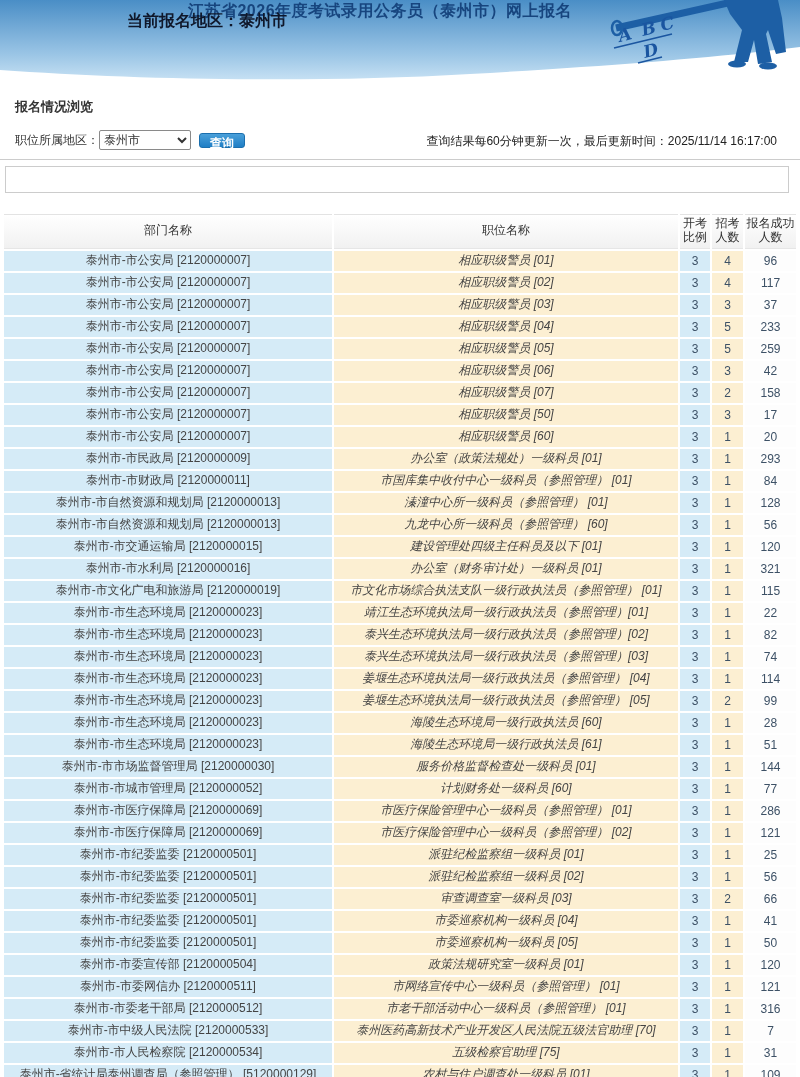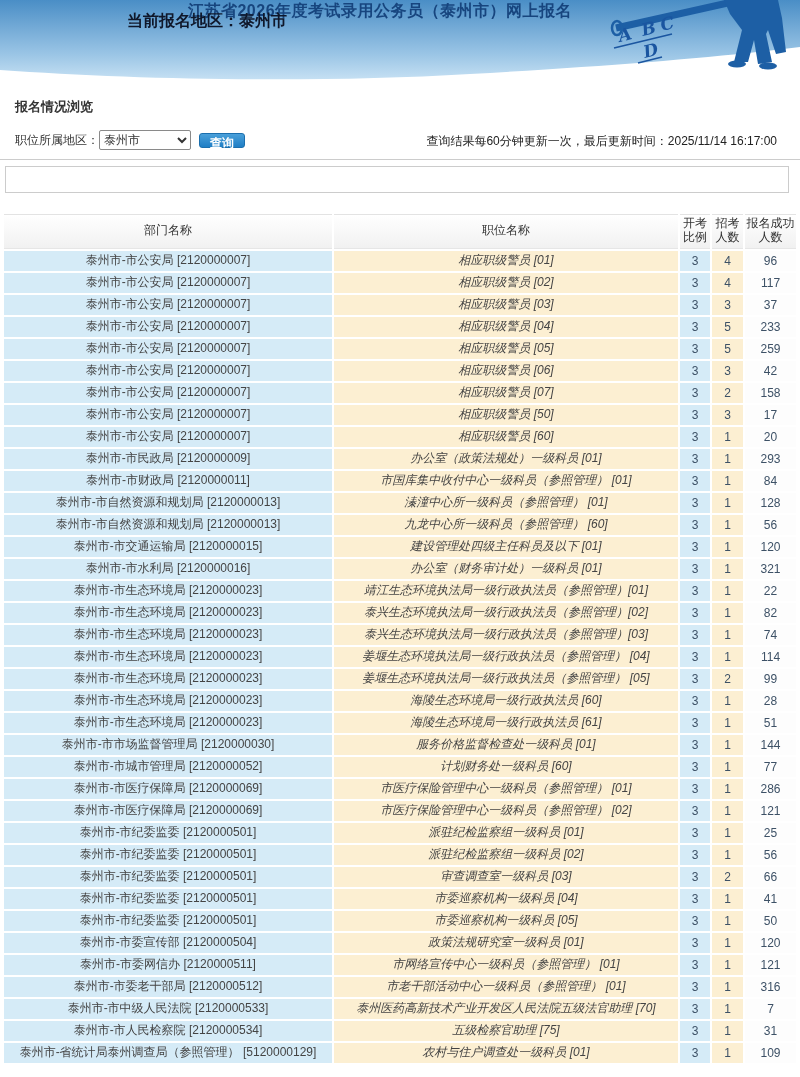--- a/index.html
+++ b/index.html
@@ -242,20 +242,27 @@
   </tr>
 
   <tr>
     <td class="c-dept">泰州市-市水利局 [2120000016]</td>
     <td class="c-pos">办公室（财务审计处）一级科员 [01]</td>
     <td class="c-ratio">3</td>
     <td class="c-recruit">1</td>
     <td class="c-applied">321</td>
   </tr>
 
+  <tr>
+    <td class="c-dept">泰州市-市文化广电和旅游局 [2120000019]</td>
+    <td class="c-pos">市文化市场综合执法支队一级行政执法员（参照管理） [01]</td>
+    <td class="c-ratio">3</td>
+    <td class="c-recruit">1</td>
+    <td class="c-applied">115</td>
+  </tr>
 
   <tr>
     <td class="c-dept">泰州市-市生态环境局 [2120000023]</td>
     <td class="c-pos">靖江生态环境执法局一级行政执法员（参照管理）[01]</td>
     <td class="c-ratio">3</td>
     <td class="c-recruit">1</td>
     <td class="c-applied">22</td>
   </tr>
 
   <tr>

